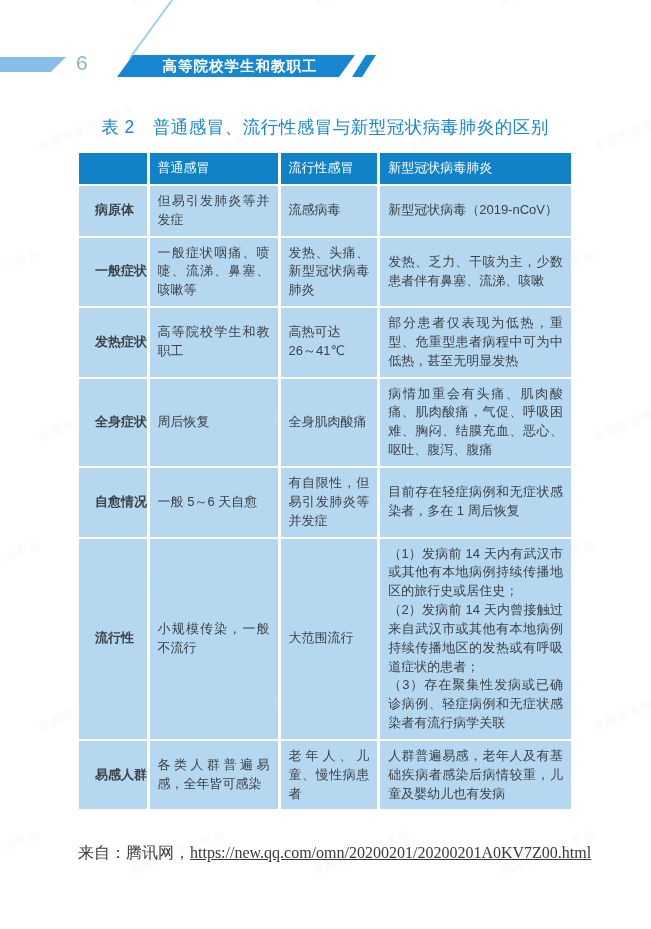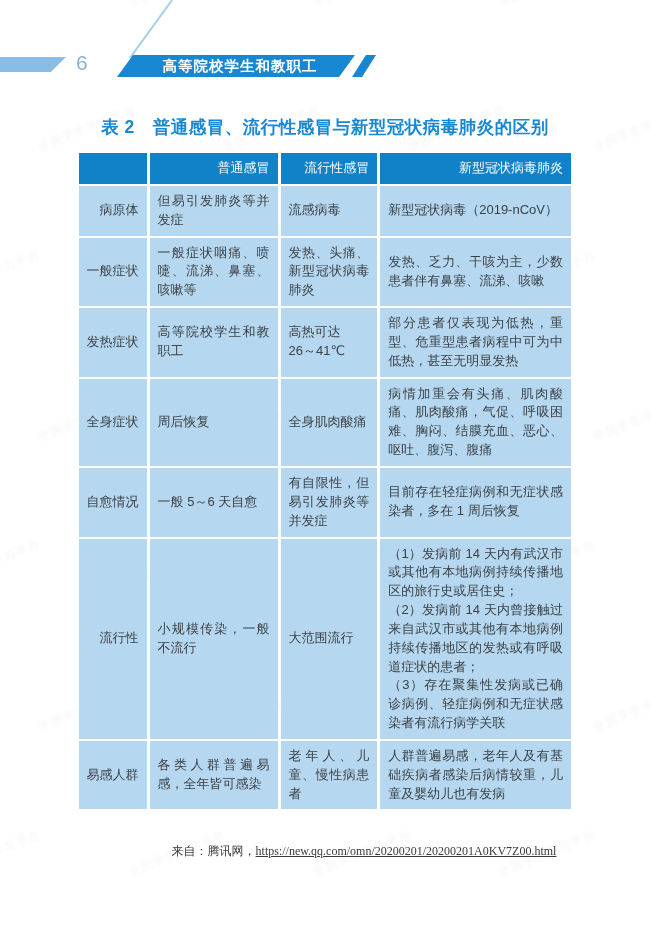--- a/index.html
+++ b/index.html
@@ -60,68 +60,67 @@
   }
   .diag-line{
     position:absolute;left:150px;top:-7px;width:2px;height:72px;
     background:var(--line-color);
     transform:rotate(36deg);
   }
   
   .caption{
     position:absolute;left:78px;top:115px;width:494px;
     text-align:center;
-    font-size:17.5px;font-weight:bold;
+    font-size:17.5px;font-weight:normal;
     color:var(--title-blue);
     letter-spacing:0.5px;
   }
   
   table.cmp{
     position:absolute;left:76px;top:151px;
     width:498px;
     border-collapse:separate;
     border-spacing:3px 2px;
     table-layout:fixed;
     z-index:1;
   }
   table.cmp th,table.cmp td{
     vertical-align:middle;
     font-size:13px;
     line-height:1.45;
-    text-align:right;
+    text-align:left;
   }
   table.cmp thead th{
     background:var(--header-bg);
     color:#ffffff;
     font-weight:normal;
     padding:6px 8px;
     height:30px;
   }
   table.cmp tbody th,
   table.cmp tbody td{
     background:var(--cell-bg);
     color:var(--cell-text);
     padding:6px 8px;
     white-space:pre-line;
   }
   table.cmp tbody th{
-    font-weight:normal;
-    padding-left:6px;
+    font-weight:bold;
+    padding-left:16px;
     white-space:nowrap;
   }
   table.cmp tbody td{
     text-align:justify;
   }
   
   .source{
-    position:absolute;left:84px;top:843px;width:560px;
+    position:absolute;left:78px;top:843px;width:560px;
     font-family:"Liberation Serif","DejaVu Serif",serif;
-    font-size:12px;color:var(--footer-color);
+    font-size:16px;color:var(--footer-color);
     z-index:1;
-    text-align:center;
   }
   .source .url{text-decoration:underline;}
 </style>
 </head>
 <body>
 
 <div class="page">
 
   <div class="wm-layer">
       <span class="wm" style="left: -60px; top: -25px;">全国学生学习平台</span>

